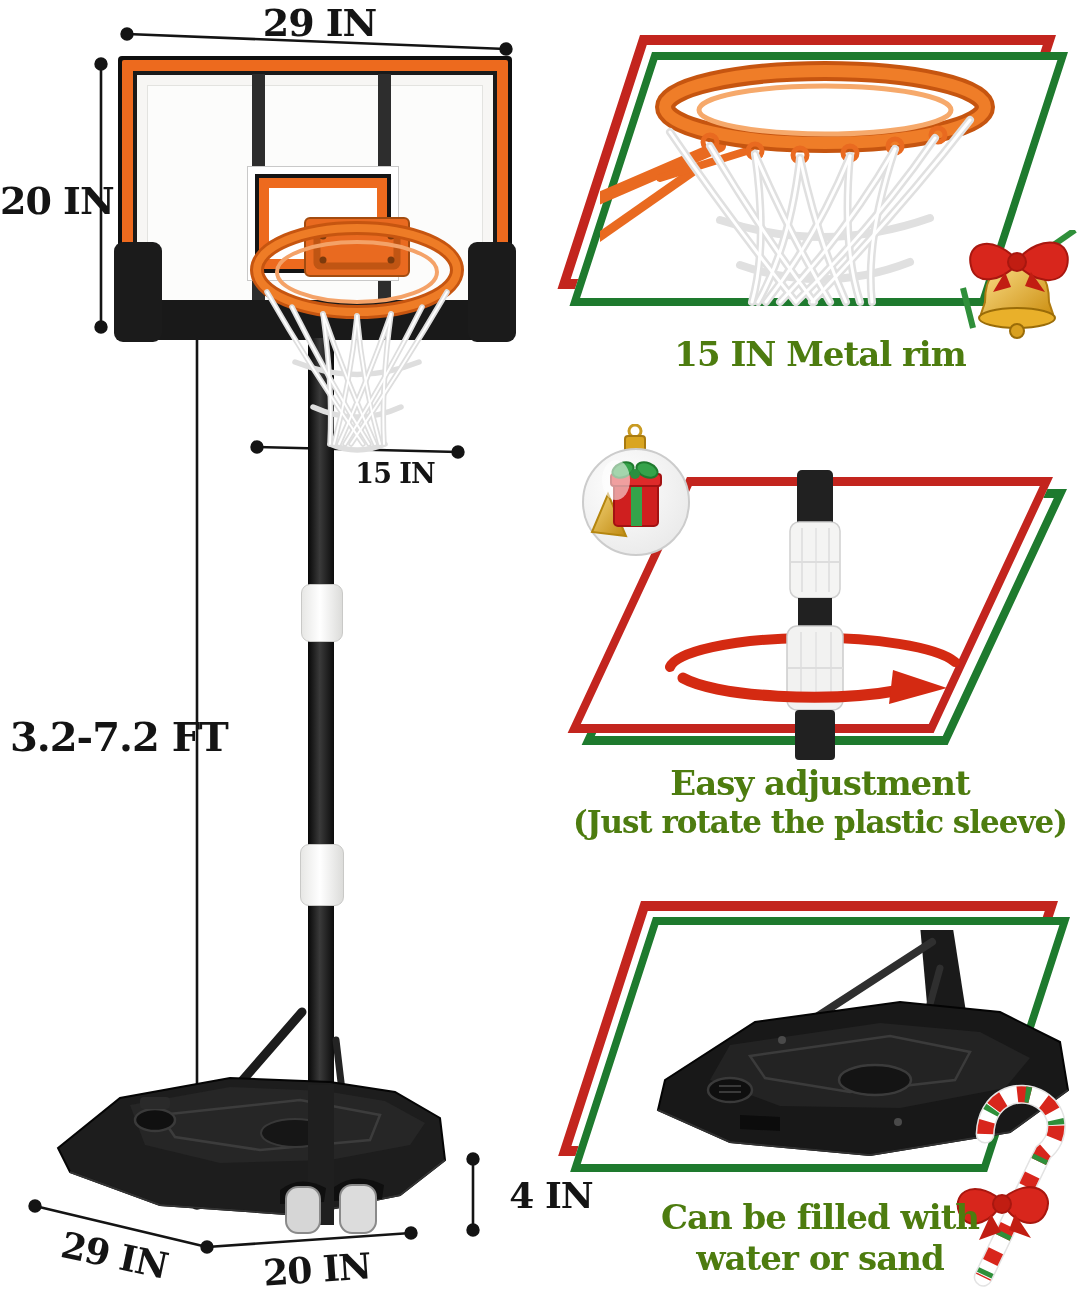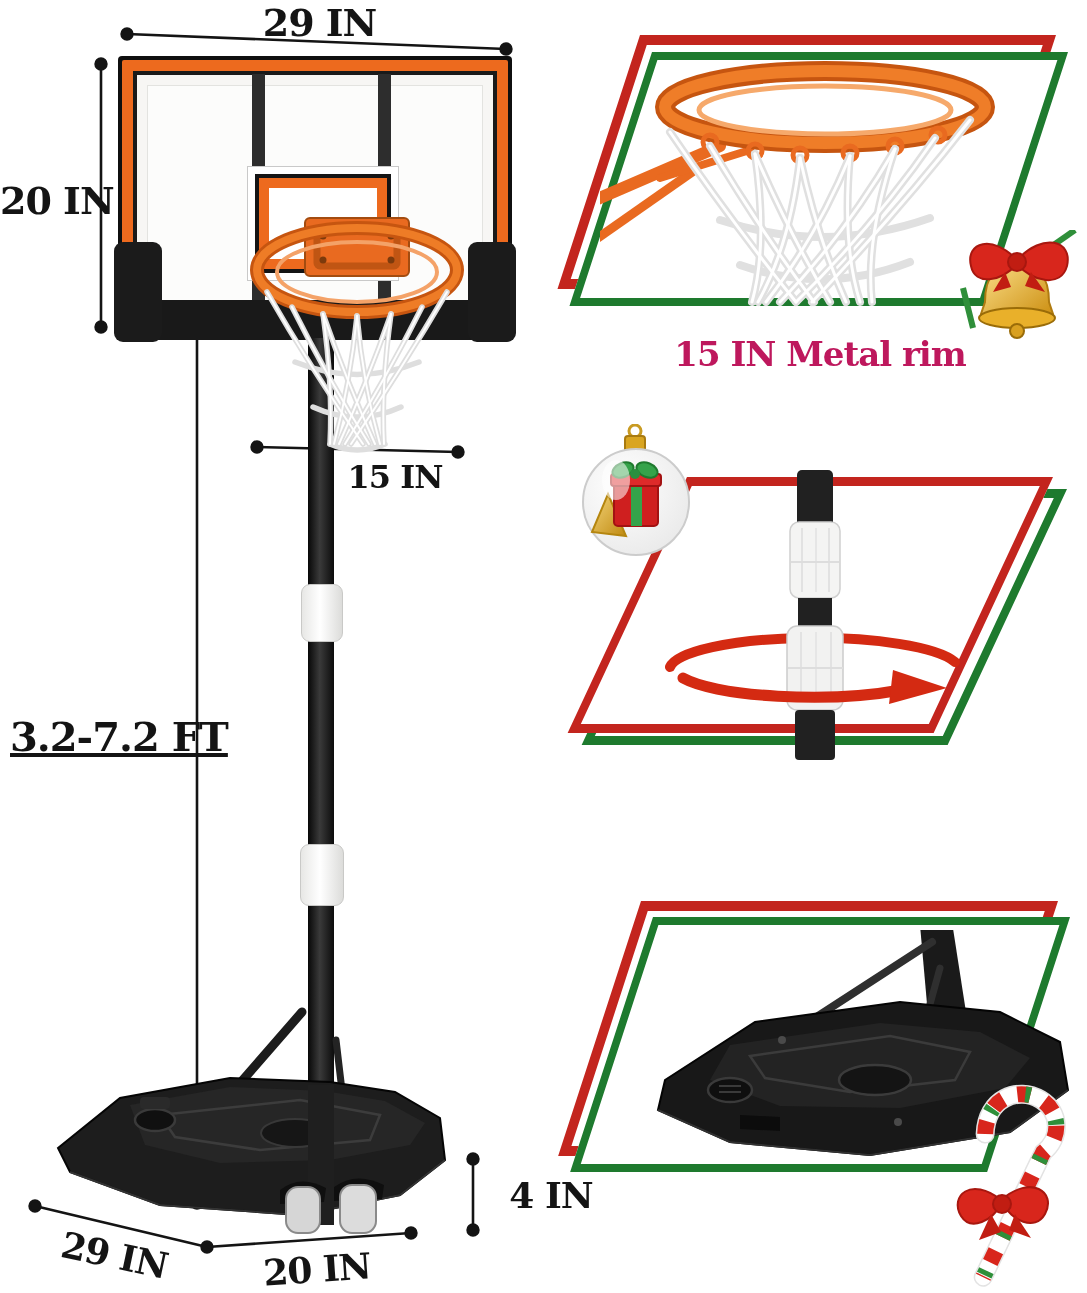--- a/index.html
+++ b/index.html
@@ -2,21 +2,21 @@
 <html><head>
 <meta charset="utf-8">
 <style>
   html,body{margin:0;padding:0;background:#fff;}
   #canvas{position:relative;width:1087px;height:1293px;background:#ffffff;overflow:hidden;
           font-family:"DejaVu Serif",serif;}
   .abs{position:absolute;}
   .dim-label{position:absolute;font-weight:700;color:#141414;white-space:nowrap;
              font-size:38px;letter-spacing:-1px;}
   .caption{position:absolute;left:558px;width:524px;text-align:center;font-weight:700;
-           color:#be185d;line-height:1.22;}
+           color:#4d7c0f;line-height:1.22;}
   .cap1{font-size:34px;letter-spacing:-1px;}
   .cap2{font-size:31px;letter-spacing:-1px;}
   .pframe{position:absolute;box-sizing:border-box;background:#ffffff;transform-origin:top left;}
   .skew18{transform:skewX(-18deg);}
   .skew25{transform:skewX(-25deg);}
   .green-frame{border:8px solid #1E7A2E;}
   .red-frame{border:10px solid #C3251E;}
   .sleeve{position:absolute;background:linear-gradient(90deg,#e7e7e5,#ffffff 45%,#dcdcda);
           border:1px solid #c9c9c7;border-radius:9px;}
   svg{display:block;}
@@ -139,22 +139,22 @@
     <g>
       <path d="M240,205 q20,-16 46,-2 l-2,14 -44,2 Z" fill="#0f0f0f"></path>
       <path d="M294,202 q22,-16 50,-2 l-2,14 -48,2 Z" fill="#0f0f0f"></path>
       <rect x="246" y="202" width="34" height="46" rx="12" fill="#d6d6d6" stroke="#8a8a8a" stroke-width="2"></rect>
       <rect x="300" y="200" width="36" height="48" rx="12" fill="#dcdcdc" stroke="#8a8a8a" stroke-width="2"></rect>
     </g>
   </svg>
 
   <div class="dim-label" style="left:232px;top:0px;width:175px;text-align:center;">29 IN</div>
   <div class="dim-label" style="left:0px;top:178px;width:92px;text-align:right;">20 IN</div>
-  <div class="dim-label" style="left:330px;top:458px;width:130px;text-align:center;font-size:32px;">15 IN</div>
-  <div class="dim-label" style="left:10px;top:713px;width:185px;text-align:center;font-size:40px;text-decoration:underline;">3.2-7.2 FT</div>
+  <div class="dim-label" style="left:330px;top:458px;width:130px;text-align:center;font-size:27px;">15 IN</div>
+  <div class="dim-label" style="left:10px;top:713px;width:185px;text-align:center;font-size:40px;">3.2-7.2 FT</div>
   <div class="dim-label" style="left:482px;top:1174px;width:90px;text-align:center;font-size:36px;margin-left:24px;">4 IN</div>
   <div class="dim-label" style="left:52px;top:1234px;width:125px;text-align:center;font-size:36px;transform:rotate(12deg);">29 IN</div>
   <div class="dim-label" style="left:252px;top:1248px;width:130px;text-align:center;font-size:36px;transform:rotate(-4deg);">20 IN</div>
 
   <div class="pframe red-frame skew18" style="left:640px;top:35px;width:416px;height:254px;"></div>
   <div class="pframe green-frame skew18" style="left:652px;top:52px;width:416px;height:254px;"></div>
 
   <svg class="abs" style="left:600px;top:50px;" width="420" height="262" viewBox="0 0 420 262">
     <g stroke="#e96a20" stroke-linecap="round" fill="none">
       <path d="M-5,150 L120,96" stroke-width="12"></path>
@@ -276,20 +276,24 @@
     <polygon points="30,70 48,112 14,108" fill="url(#goldGrad2)" stroke="#b5860f" stroke-width="2"></polygon>
     <rect x="36" y="56" width="44" height="46" rx="4" fill="#cf1f1f" stroke="#a31212" stroke-width="2"></rect>
     <rect x="53" y="56" width="11" height="46" fill="#35a34a"></rect>
     <rect x="33" y="50" width="50" height="12" rx="3" fill="#de2a2a" stroke="#a31212" stroke-width="2"></rect>
     <ellipse cx="45" cy="46" rx="11" ry="7" fill="#35a34a" stroke="#1f7a2e" stroke-width="2" transform="rotate(-22 45 46)"></ellipse>
     <ellipse cx="69" cy="46" rx="11" ry="7" fill="#35a34a" stroke="#1f7a2e" stroke-width="2" transform="rotate(22 69 46)"></ellipse>
     <circle cx="57" cy="50" r="5" fill="#2a8f3f"></circle>
     <ellipse cx="38" cy="56" rx="14" ry="20" fill="#ffffff" opacity="0.55"></ellipse>
   </svg>
 
+  <div class="caption" style="top:763px;">
+    <div class="cap1">Easy adjustment</div>
+    <div class="cap2">(Just rotate the plastic sleeve)</div>
+  </div>
 
   <div class="pframe red-frame skew18" style="left:641px;top:901px;width:417px;height:255px;"></div>
   <div class="pframe green-frame skew18" style="left:653px;top:917px;width:417px;height:255px;"></div>
 
   <svg class="abs" style="left:620px;top:930px;" width="470" height="250" viewBox="0 0 470 250">
     <polygon points="300,-5 332,-8 348,95 308,85" fill="#1a1a1a"></polygon>
     <g stroke-linecap="round">
       <line x1="312" y1="12" x2="158" y2="112" stroke="#2f2f2f" stroke-width="8"></line>
       <line x1="320" y1="38" x2="278" y2="190" stroke="#2f2f2f" stroke-width="7"></line>
     </g>
@@ -317,14 +321,18 @@
     </g>
     <g>
       <path d="M56,120 C26,96 4,116 16,136 C26,152 48,140 56,124 Z" fill="#d8261c" stroke="#a8170f" stroke-width="2"></path>
       <path d="M56,120 C86,94 112,112 100,134 C90,152 66,140 58,124 Z" fill="#d8261c" stroke="#a8170f" stroke-width="2"></path>
       <path d="M46,134 L34,160 L56,152 Z" fill="#c11d12"></path>
         <path d="M70,134 L86,158 L64,150 Z" fill="#c11d12"></path>
       <circle cx="57" cy="124" r="9" fill="#c11d12" stroke="#a8170f" stroke-width="2"></circle>
     </g>
   </svg>
 
+  <div class="caption" style="top:1197px;">
+    <div class="cap1">Can be filled with</div>
+    <div class="cap1">water or sand</div>
+  </div>
 
 </div>
 
 </body></html>

